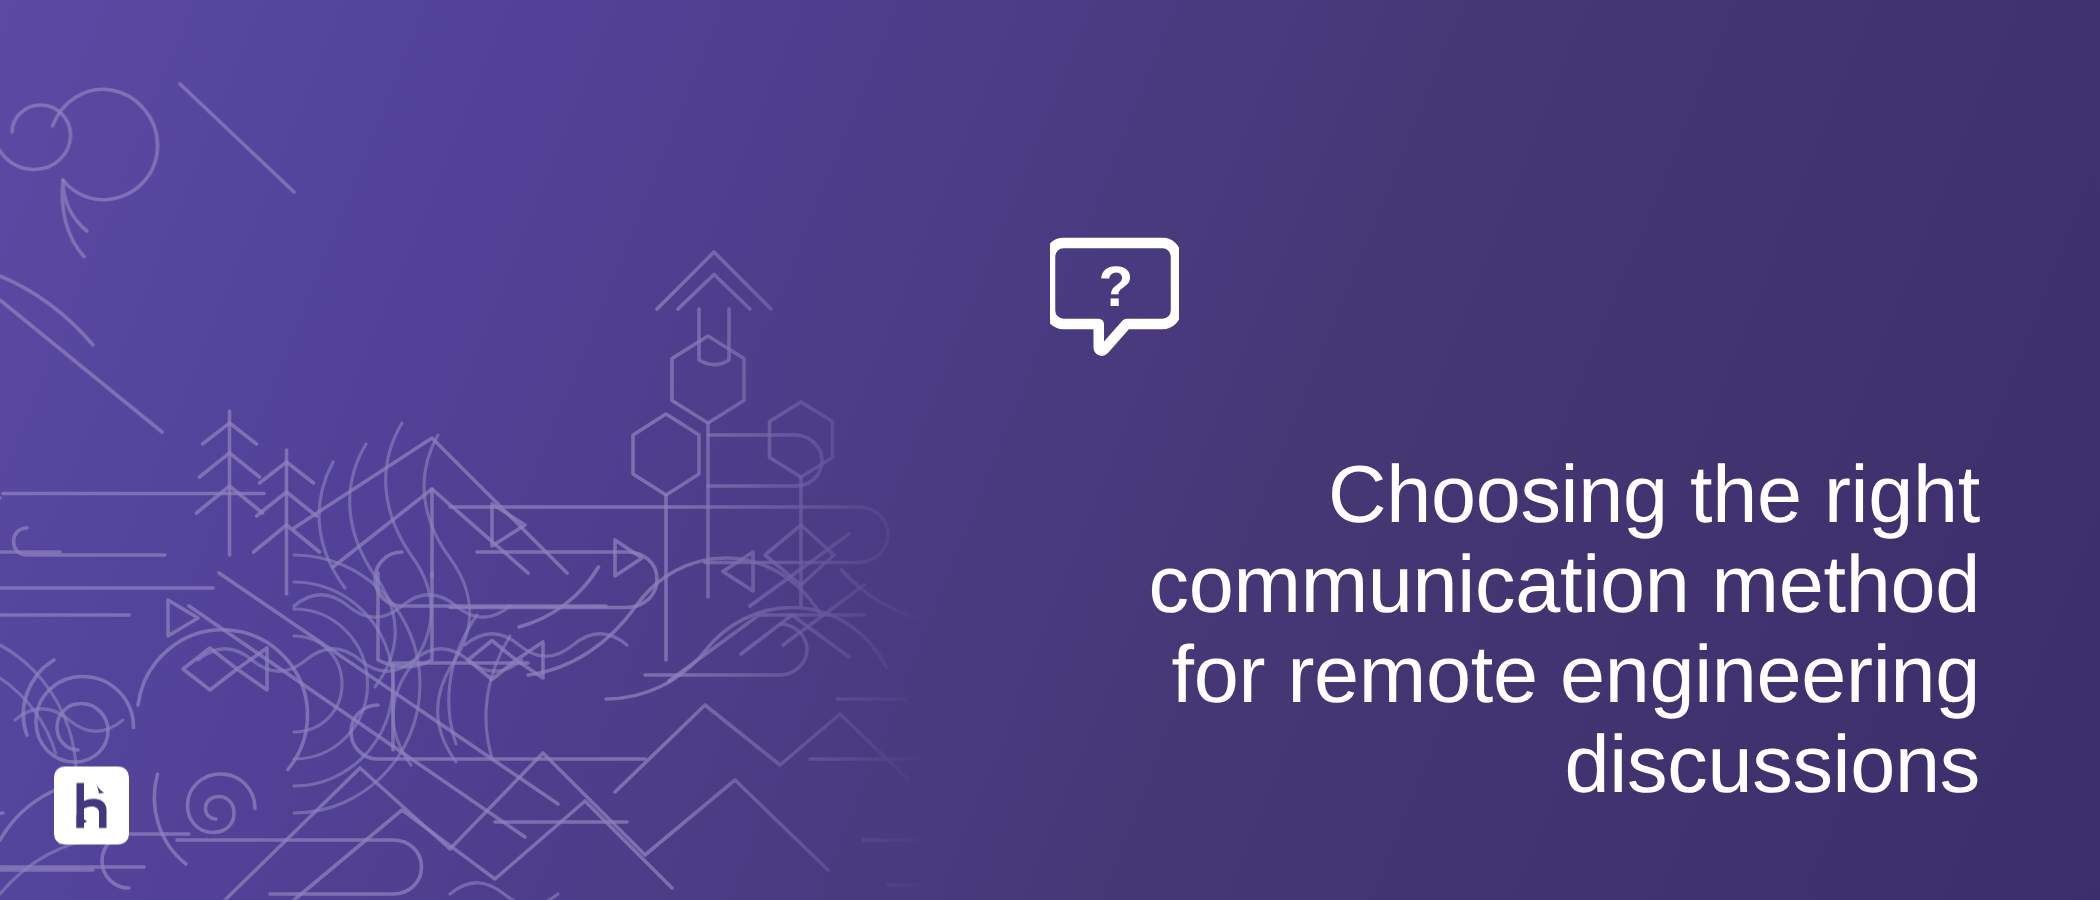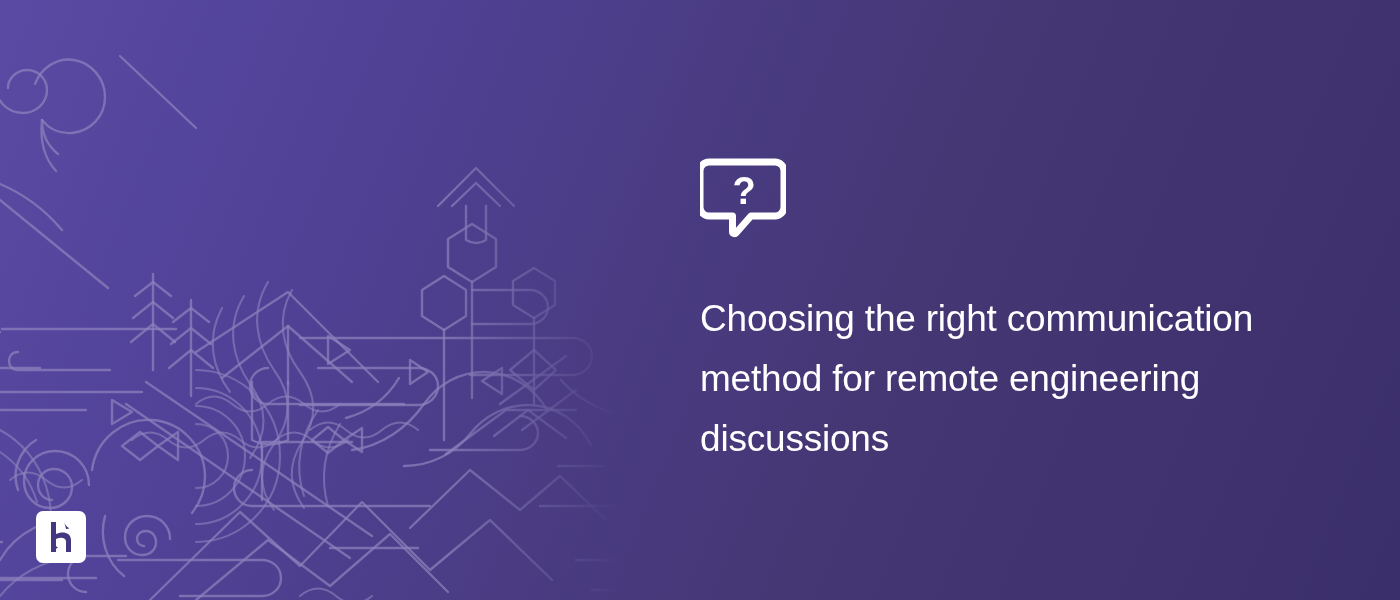--- a/index.html
+++ b/index.html
@@ -82,25 +82,26 @@
     height: 88px;
   }
   #bubble-icon svg { display: block; }
 
   #headline {
     position: absolute;
     left: 0;
     top: 264px;
     width: 620px;
     color: #ffffff;
-    font-size: 37px;
+    font-size: 54px;
     line-height: 60px;
     font-weight: 400;
     letter-spacing: -0.2px;
     font-family: "Liberation Sans", sans-serif;
+    text-align: right;
   }
 </style>
 </head>
 <body>
 
 <div id="banner">
 
   <div id="artwork">
     <svg viewBox="0 0 620 600" xmlns="http://www.w3.org/2000/svg">
       <defs>

